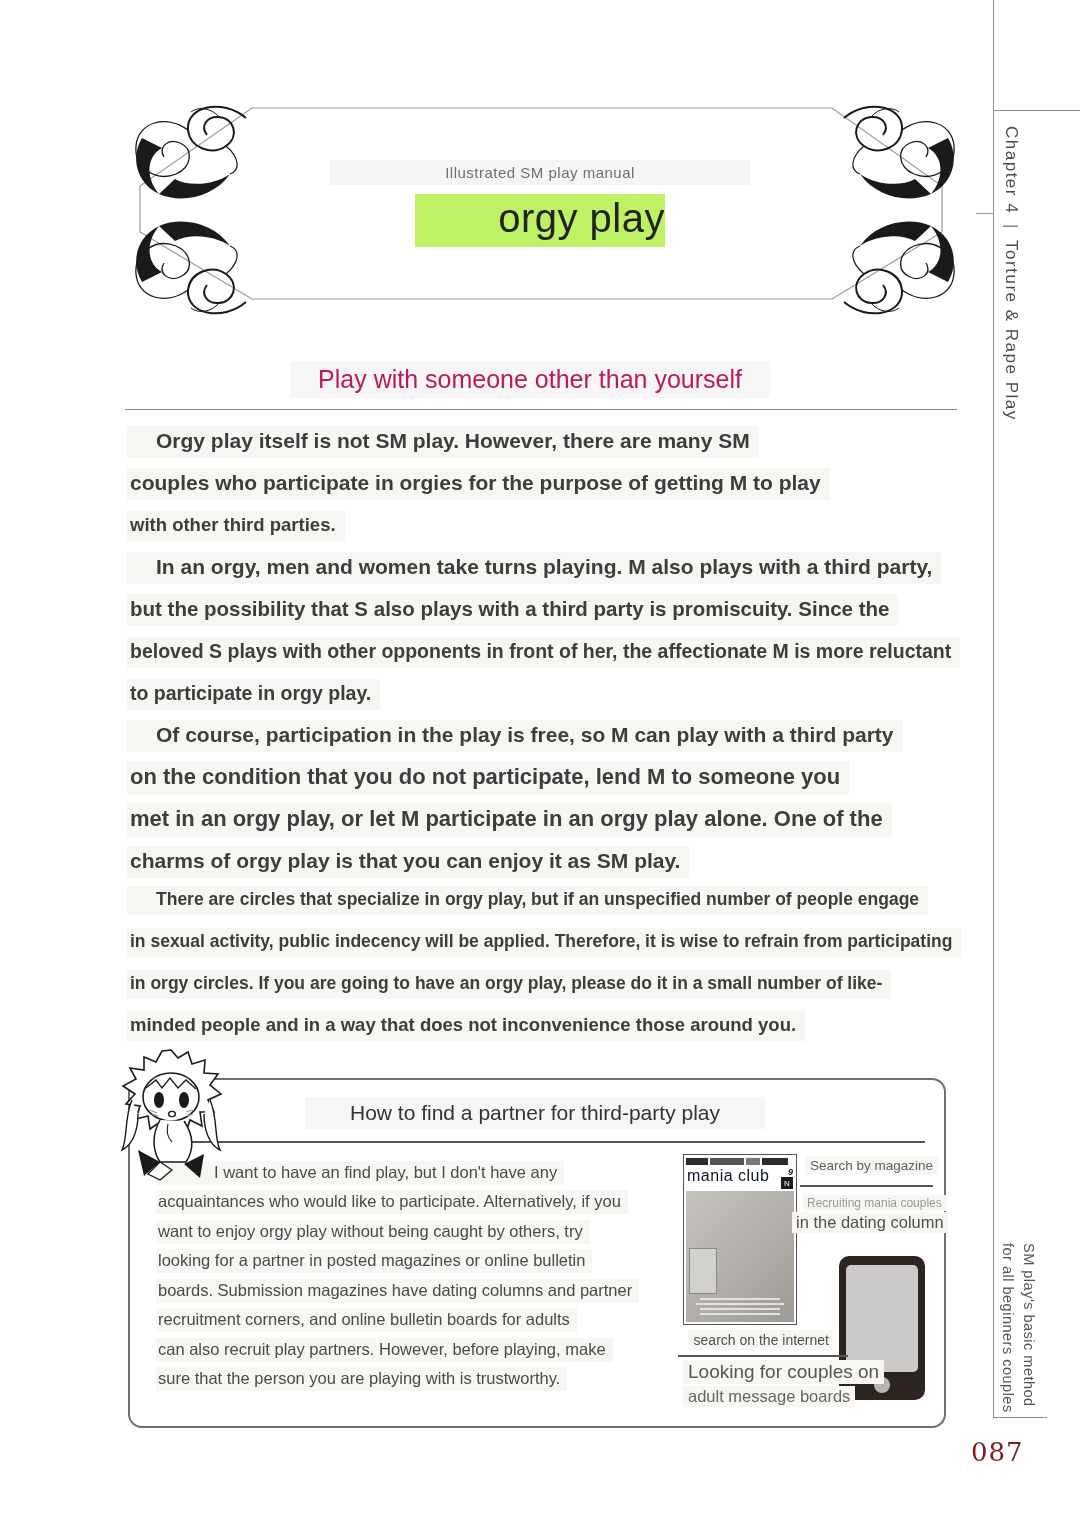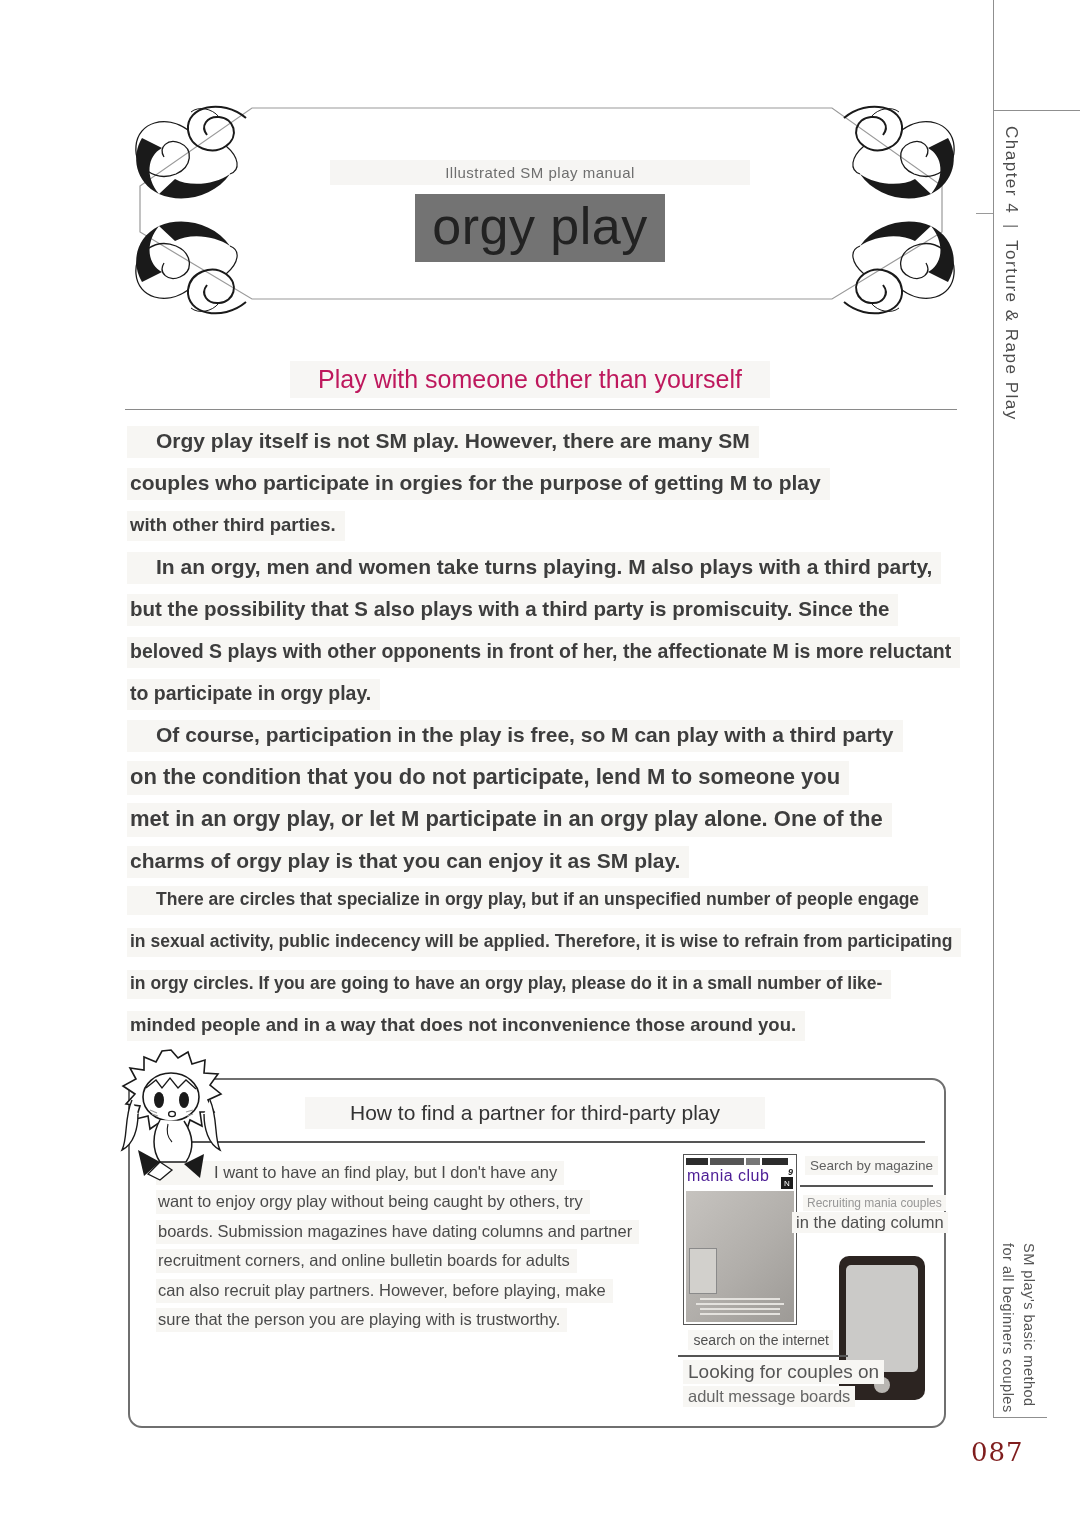--- a/index.html
+++ b/index.html
@@ -24,22 +24,22 @@
   .footer-vtext div{white-space:nowrap;}
   .footer-underline{left:993px;top:1417px;width:54px;height:1px;background:#8f8f8f;}
   .page-number{left:971px;top:1437px;font-family:"DejaVu Serif", serif;font-size:26px;color:#7f1d1d;letter-spacing:1px;}
   
   .header-orn{left:120px;top:100px;width:850px;height:220px;}
   .header-sub{
     left:330px;top:160px;width:420px;text-align:center;font-size:15px;color:#6e6e6e;
     background:#f6f5f3;padding:4px 0;letter-spacing:0.5px;
   }
   .header-title{
-    left:415px;top:194px;width:250px;text-align:center;font-size:52px;color:#222;
-    background:#737373;padding:2px 0 6px;letter-spacing:0.5px;
+    left:415px;top:194px;width:250px;text-align:right;font-size:40px;color:#222;
+    background:#bef264;padding:2px 0 6px;letter-spacing:0.5px;
   }
   
   .section-heading{
     left:290px;top:361px;width:480px;text-align:center;font-size:25px;color:#be185d;
     background:#f7f6f4;padding:4px 0;
   }
   .section-rule{left:125px;top:409px;width:832px;height:1px;background:#8a8a8a;}
   
   .para{left:127px;font-weight:bold;}
   .tl{height:42px;display:flex;align-items:center;white-space:nowrap;}
@@ -63,21 +63,21 @@
   .box-text .tl{height:29.5px;}
   .box-text .tl span{font-size:16.5px;color:#4a4a4a;padding:2px 7px 3px 2px;}
   .box-text .tl.ind span{padding-left:58px;}
   
   .magazine{left:683px;top:1154px;width:114px;height:171px;border:1px solid #555;background:#fff;box-sizing:border-box;display:flex;flex-direction:column;}
   .mag-topstrip{height:9px;margin:2px 2px 0;display:flex;gap:2px;align-items:center;}
   .mag-topstrip i{display:block;height:7px;background:#2c2c2c;}
   .mag-topstrip .b1{width:22px;} .mag-topstrip .b2{width:34px;background:#555;}
   .mag-topstrip .b3{width:14px;background:#777;} .mag-topstrip .b4{width:26px;}
   .mag-mast{display:flex;align-items:flex-start;padding:1px 3px 2px;}
-  .mag-name{font-size:16px;color:#4c1d95;letter-spacing:0.5px;flex:1;}
+  .mag-name{font-size:16px;color:#0f172a;letter-spacing:0.5px;flex:1;}
   .mag-badges{display:flex;flex-direction:column;align-items:flex-end;}
   .mag-issue{font-size:9px;font-weight:bold;color:#222;font-style:italic;}
   .mag-n{width:12px;height:12px;background:#1c1c1c;color:#fff;font-size:8px;display:flex;align-items:center;justify-content:center;}
   .mag-photo{flex:1;margin:0 2px 2px;background:linear-gradient(135deg,#c6c3bf 0%,#b1aeaa 55%,#9d9a96 100%);position:relative;}
   .mag-inset{position:absolute;left:3px;bottom:28px;width:26px;height:44px;background:#d2d0cc;border:1px solid #8a8a8a;}
   .mag-lines{position:absolute;left:6px;right:6px;bottom:4px;}
   .mag-lines i{display:block;height:2px;background:#e4e2de;margin:3px 8px;}
   .mag-lines i:nth-child(2){margin:3px 4px;}
   
   .lbl-magsearch{left:805px;top:1156px;font-size:13.5px;color:#5f5f5f;background:#f7f6f3;padding:2px 5px;}
@@ -190,21 +190,27 @@
 
 <div class="abs info-box"></div>
 <div class="abs box-title">How to find a partner for third-party play</div>
 <div class="abs box-rule"></div>
 
 <div class="abs box-text">
   <div class="tl ind">
       <span>I want to have an find play, but I don't have any</span>
     </div>
   <div class="tl">
+      <span>acquaintances who would like to participate. Alternatively, if you</span>
+    </div>
+  <div class="tl">
       <span>want to enjoy orgy play without being caught by others, try</span>
+    </div>
+  <div class="tl">
+      <span>looking for a partner in posted magazines or online bulletin</span>
     </div>
   <div class="tl">
       <span>boards. Submission magazines have dating columns and partner</span>
     </div>
   <div class="tl">
       <span>recruitment corners, and online bulletin boards for adults</span>
     </div>
   <div class="tl">
       <span>can also recruit play partners. However, before playing, make</span>
     </div>

